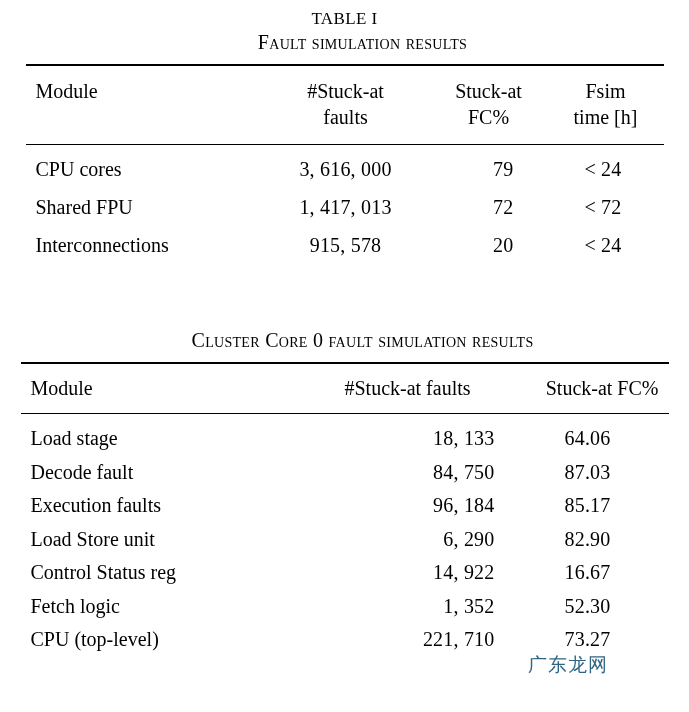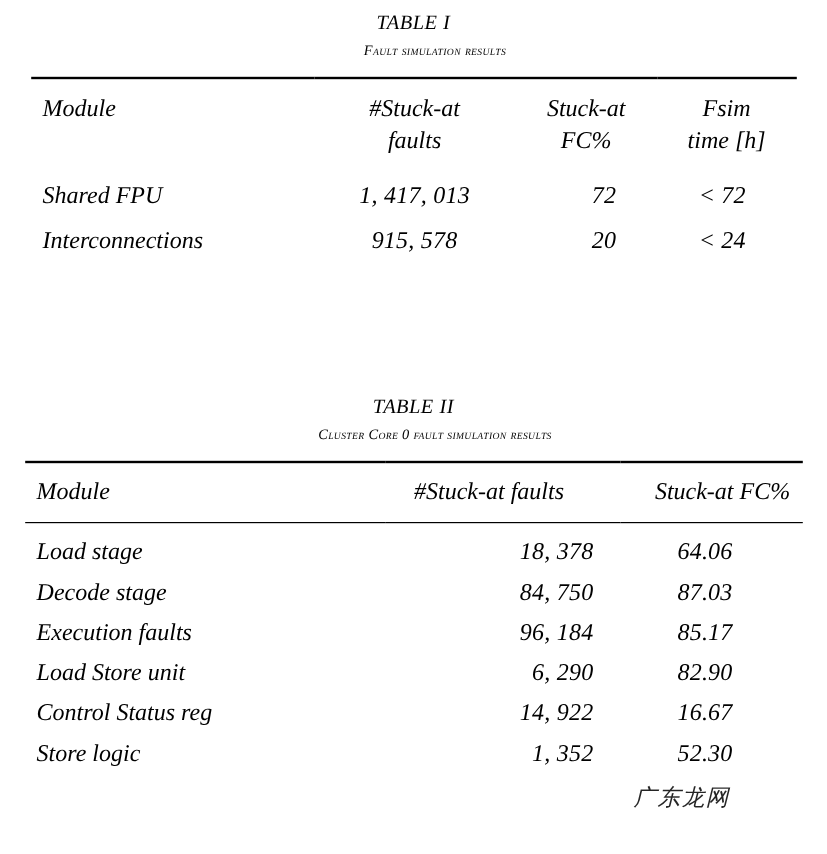--- a/index.html
+++ b/index.html
@@ -13,21 +13,20 @@
     font-family: "Liberation Serif", serif;
     color: #000000;
     position: relative;
     overflow: hidden;
   }
 
   .page {
     position: relative;
     width: 689px;
     height: 712px;
-    font-style: italic;
   }
 
   .table-block {
     position: absolute;
     left: 0;
     width: 689px;
   }
 
   #table1-block { top: 8px; }
   #table2-block { top: 328px; }
@@ -35,21 +34,21 @@
   .tbl-caption {
     text-align: center;
     font-family: "Liberation Serif", serif;
   }
   .tbl-number {
     font-size: 17px;
     letter-spacing: 0.4px;
     line-height: 22px;
   }
   .tbl-title {
-    font-size: 12px;
+    font-size: 20px;
     line-height: 24px;
     font-variant: small-caps;
     letter-spacing: 0.3px;
     margin-left: 36px;
   }
 
   table.paper-table {
     border-collapse: collapse;
     width: 638px;
     margin: 0 auto;
@@ -173,21 +172,21 @@
     letter-spacing: 0.2px;
   }
 
   
   .watermark {
     position: absolute;
     left: 528px;
     top: 652px;
     font-family: "Liberation Sans", sans-serif;
     font-size: 19px;
-    color: #000000;
+    color: #0c4a6e;
     letter-spacing: 1px;
     opacity: 0.85;
     pointer-events: none;
     white-space: nowrap;
   }
 </style>
 </head>
 <body>
 
 <div class="page">
@@ -218,20 +217,26 @@
             <div>Stuck-at</div>
             <div>FC%</div>
           </th>
           <th class="hline-thick">
             <div>Fsim</div>
             <div>time [h]</div>
           </th>
         </tr>
       </thead>
       <tbody>
+        <tr class="first-row">
+          <td class="c-module hline-thin">CPU cores</td>
+          <td class="c-faults num hline-thin">3, 616, 000</td>
+          <td class="c-fc num hline-thin">79</td>
+          <td class="c-time num hline-thin">&lt; 24</td>
+        </tr>
         <tr>
           <td class="c-module">Shared FPU</td>
           <td class="c-faults num">1, 417, 013</td>
           <td class="c-fc num">72</td>
           <td class="c-time num">&lt; 72</td>
         </tr>
         <tr class="last-row">
           <td class="c-module">Interconnections</td>
           <td class="c-faults num">915, 578</td>
           <td class="c-fc num">20</td>
@@ -239,67 +244,71 @@
         </tr>
         <tr class="rule-bottom">
           <td class="hline-thick" colspan="4" style="height:0;line-height:0;font-size:0;"></td>
         </tr>
       </tbody>
     </table>
   </div>
 
   <div class="table-block" id="table2-block">
     <div class="tbl-caption">
-      <div class="tbl-number">TABLE II</div>
       <div class="tbl-title">Cluster Core 0 fault simulation results</div>
     </div>
 
     <table class="paper-table" id="table2">
       <colgroup>
         <col class="t2col1-w">
         <col class="t2col2-w">
         <col class="t2col3-w">
       </colgroup>
       <thead>
         <tr class="hdr">
           <th class="col-module hline-thick">Module</th>
           <th class="col-faults hline-thick">#Stuck-at faults</th>
           <th class="col-fc hline-thick">Stuck-at FC%</th>
         </tr>
       </thead>
       <tbody>
         <tr class="first-row">
           <td class="c-module hline-thin">Load stage</td>
-          <td class="c-faults num hline-thin">18, 378</td>
+          <td class="c-faults num hline-thin">18, 133</td>
           <td class="c-fc num hline-thin">64.06</td>
         </tr>
         <tr>
-          <td class="c-module">Decode stage</td>
+          <td class="c-module">Decode fault</td>
           <td class="c-faults num">84, 750</td>
           <td class="c-fc num">87.03</td>
         </tr>
         <tr>
           <td class="c-module">Execution faults</td>
           <td class="c-faults num">96, 184</td>
           <td class="c-fc num">85.17</td>
         </tr>
         <tr>
           <td class="c-module">Load Store unit</td>
           <td class="c-faults num">6, 290</td>
           <td class="c-fc num">82.90</td>
         </tr>
         <tr>
           <td class="c-module">Control Status reg</td>
           <td class="c-faults num">14, 922</td>
           <td class="c-fc num">16.67</td>
         </tr>
         <tr>
-          <td class="c-module">Store logic</td>
+          <td class="c-module">Fetch logic</td>
           <td class="c-faults num">1, 352</td>
           <td class="c-fc num">52.30</td>
+        </tr>
+        <tr>
+          <td class="c-module">CPU (top-level)</td>
+          <td class="c-faults num">221, 710</td>
+          <td class="c-fc num">73.27</td>
         </tr>
         <tr class="rule-bottom">
           <td class="hline-thick" colspan="3" style="height:0;line-height:0;font-size:0;"></td>
         </tr>
       </tbody>
     </table>
   </div>
 
   <div class="watermark">广东龙网</div>
 

